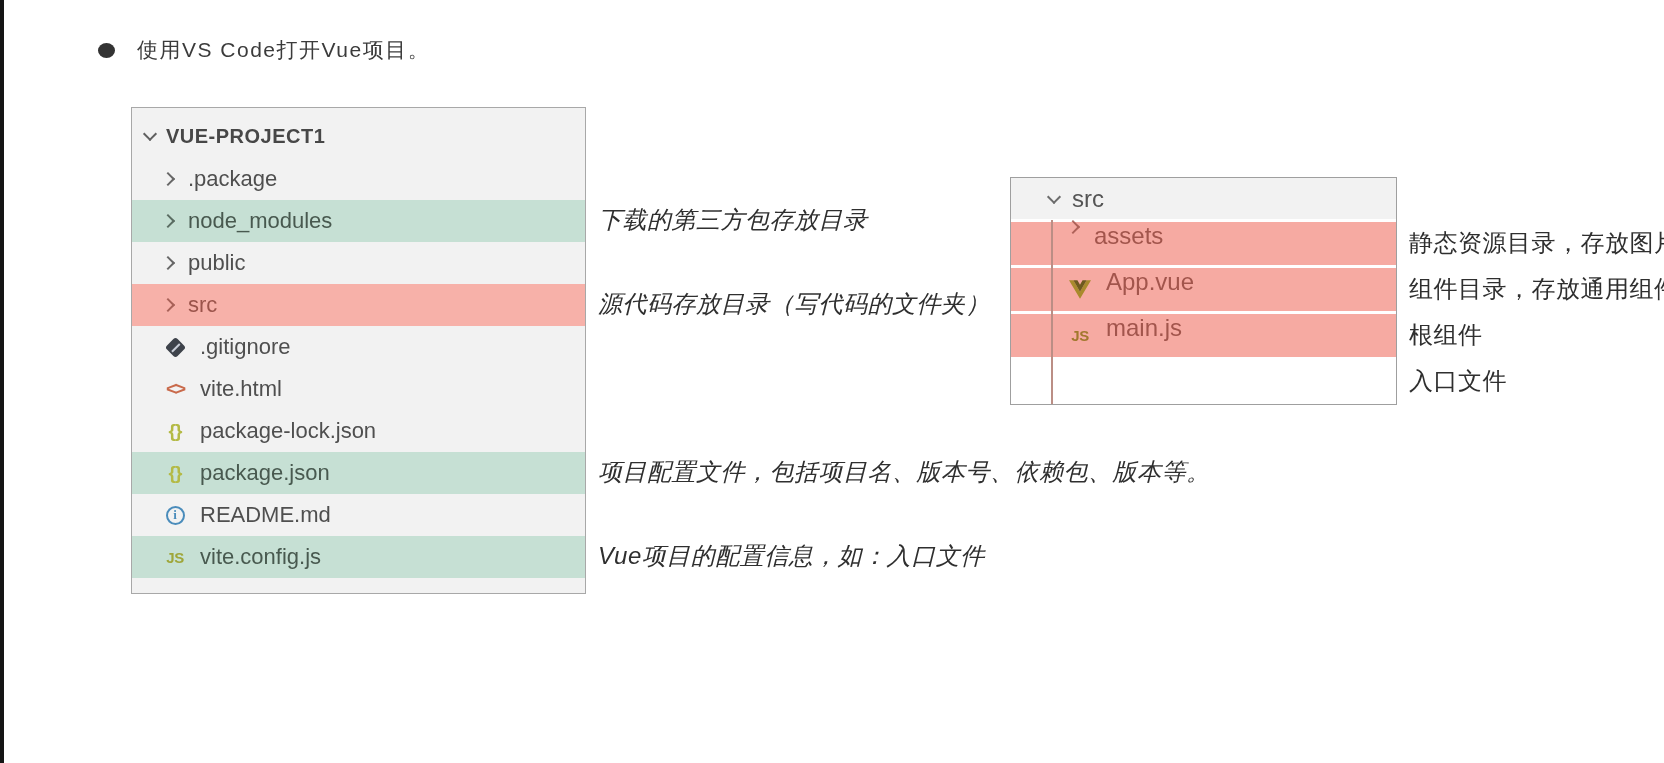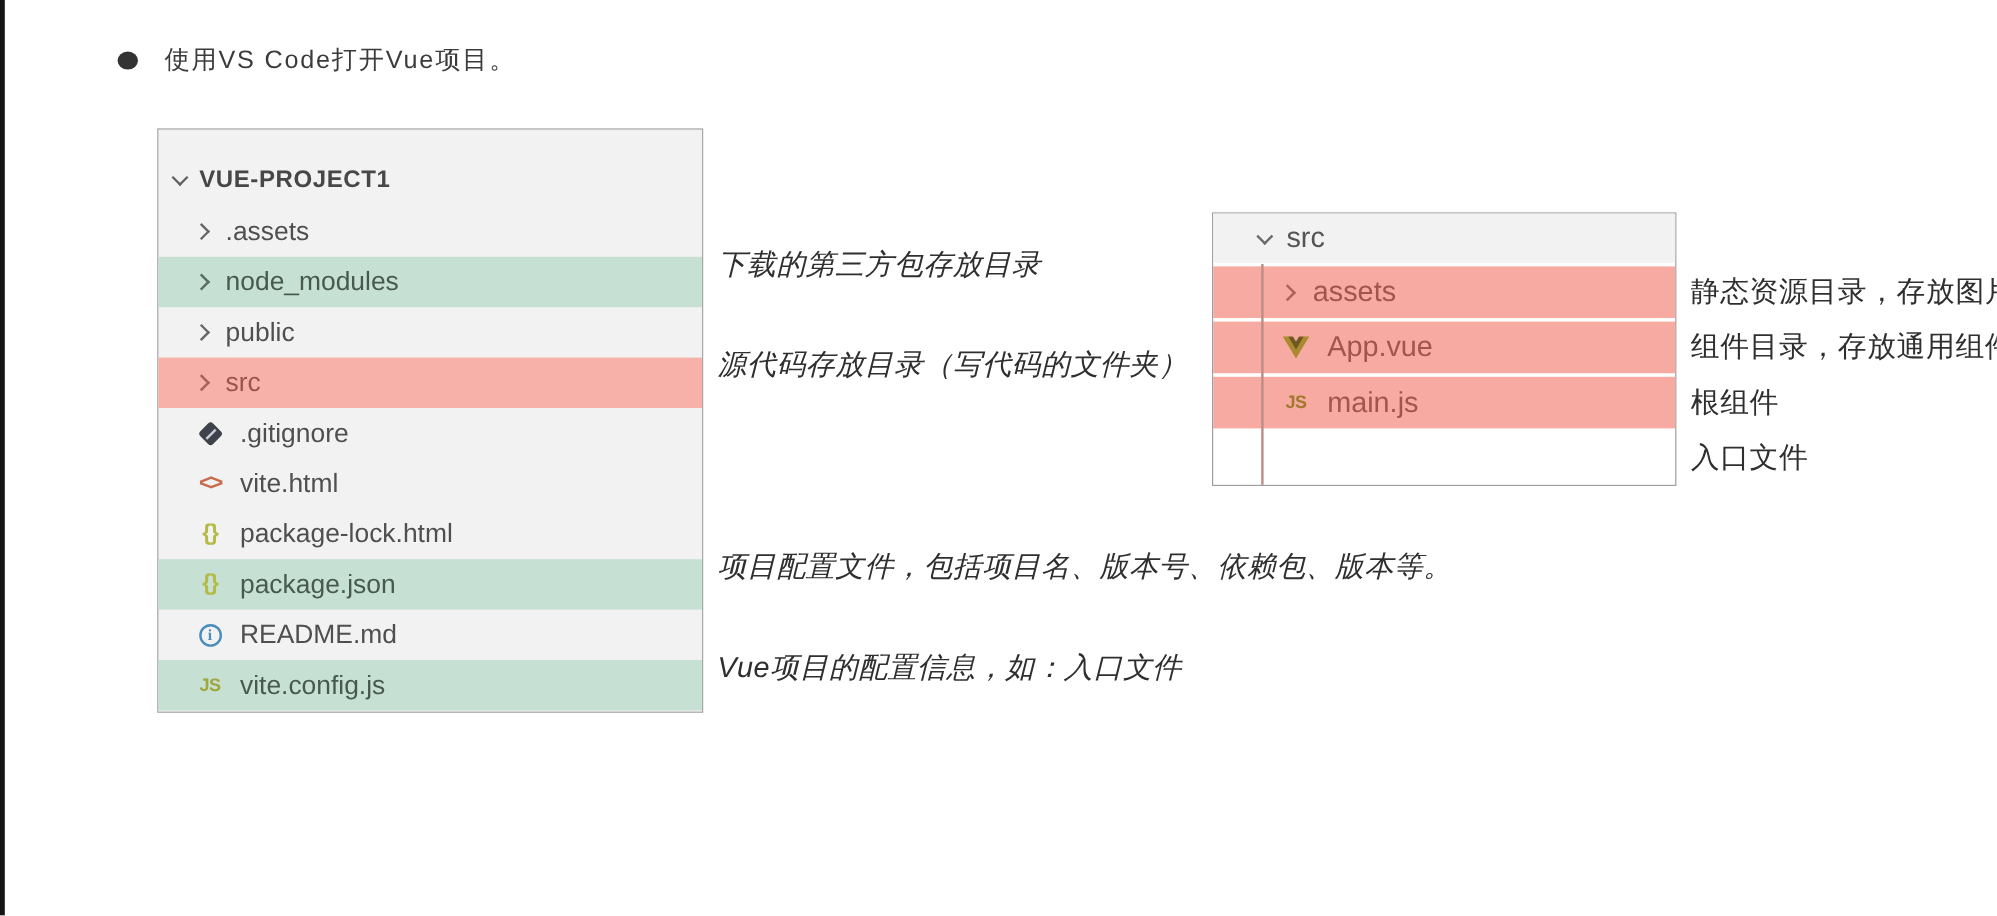--- a/index.html
+++ b/index.html
@@ -7,21 +7,21 @@
     font-family:"Liberation Sans", "DejaVu Sans", sans-serif; position:relative; }
 
   .edge-bar { position:absolute; left:0; top:0; width:4px; height:763px; background:#151515; }
 
   .heading-wrap { position:absolute; left:98px; top:36px; display:flex; align-items:center; gap:22px; }
   .bullet { width:17px; height:15px; border-radius:50%; background:#333; flex:0 0 auto; }
   .heading { font-size:21px; color:#3b3b3b; letter-spacing:1.5px; font-weight:500; }
 
   
   .panel-left { position:absolute; left:131px; top:107px; width:455px; height:487px;
-    background:#f2f2f2; border:1px solid #a8a8a8; padding-top:20px; }
+    background:#f2f2f2; border:1px solid #a8a8a8; padding-top:6px; }
   .prow { height:42px; display:flex; align-items:center; gap:13px; padding-left:31px;
     font-size:22px; color:#4f4f4f; cursor:pointer; }
   .prow.header { height:44px; padding-left:13px; gap:11px; font-size:20px; font-weight:bold; color:#474747; letter-spacing:.5px; }
   .prow.green { background:#c6e0d4; color:#48594f; }
   .prow.pink  { background:#f7b1a9; color:#9b544b; }
 
   .chev { display:inline-block; width:10px; height:10px; border-right:2.4px solid currentColor;
     border-bottom:2.4px solid currentColor; opacity:.85; flex:0 0 auto; }
   .chev.right { transform:rotate(-45deg); margin-right:2px; }
   .chev.down  { transform:rotate(45deg); margin-top:-4px; }
@@ -34,21 +34,21 @@
   .info-ic { width:19px; height:19px; border:2px solid #4a8cbb; border-radius:50%; color:#4a8cbb;
     font-size:13px; font-weight:bold; display:flex; align-items:center; justify-content:center; font-family:"Liberation Serif",serif; }
   .js-ic { font-weight:bold; font-size:15px; color:#9fa63a; letter-spacing:-.5px; }
   .js-ic.gold { color:#a2782e; }
 
   
   .panel-right { position:absolute; left:1010px; top:177px; width:387px; height:228px;
     background:#ffffff; border:1px solid #9f9f9f; }
   .r-header { height:41px; background:#f2f2f2; display:flex; align-items:center; gap:13px;
     padding-left:38px; font-size:24px; color:#555; cursor:pointer; }
-  .r-row { height:43px; margin-top:3px; background:#f6aaa2; display:flex; align-items:center; gap:14px;
+  .r-row { height:43px; margin-top:3px; background:#f6aaa2; display:flex; gap:14px;
     padding-left:57px; font-size:24px; color:#a2554c; cursor:pointer; }
   .guide-line { position:absolute; left:40px; top:42px; height:184px; width:1.5px; background:#bb8e85; z-index:3; }
 
   
   .note { position:absolute; display:flex; align-items:center; font-size:24px; color:#2f2f2f;
     white-space:nowrap; letter-spacing:.5px; }
   .note.l { left:598px; height:42px;font-style:italic; }
   .note.r { left:1409px; height:43px; }
 </style>
 </head>
@@ -62,21 +62,21 @@
 </div>
 
 <div class="panel-left">
   <div class="prow header">
     <span class="chev down"></span>
     <span>VUE-PROJECT1</span>
   </div>
 
   <div class="prow">
     <span class="chev right"></span>
-    <span>.assets</span>
+    <span>.package</span>
   </div>
 
   <div class="prow green">
     <span class="chev right"></span>
     <span>node_modules</span>
   </div>
 
   <div class="prow">
     <span class="chev right"></span>
     <span>public</span>
@@ -94,21 +94,21 @@
     <span>.gitignore</span>
   </div>
 
   <div class="prow">
     <span class="ficon html-ic">&lt;&gt;</span>
     <span>vite.html</span>
   </div>
 
   <div class="prow">
     <span class="ficon json-ic">{}</span>
-    <span>package-lock.html</span>
+    <span>package-lock.json</span>
   </div>
 
   <div class="prow green">
     <span class="ficon json-ic">{}</span>
     <span>package.json</span>
   </div>
 
   <div class="prow">
     <span class="ficon">
         <span class="info-ic">i</span>

